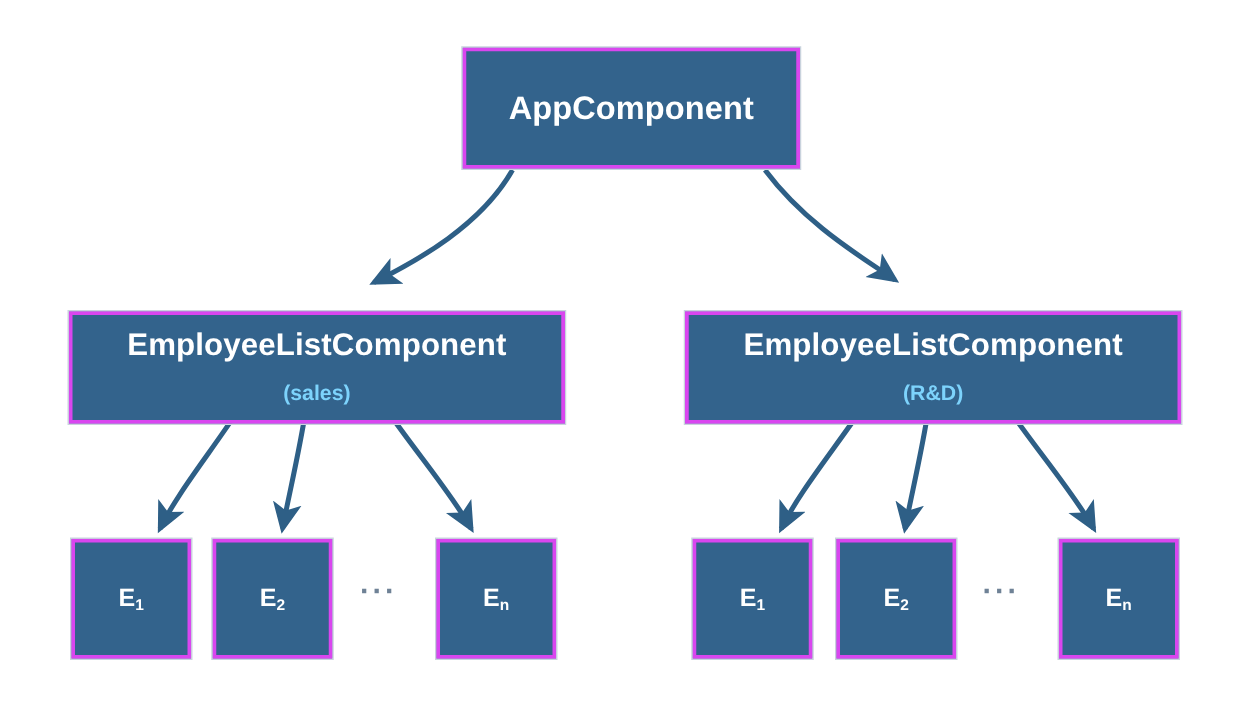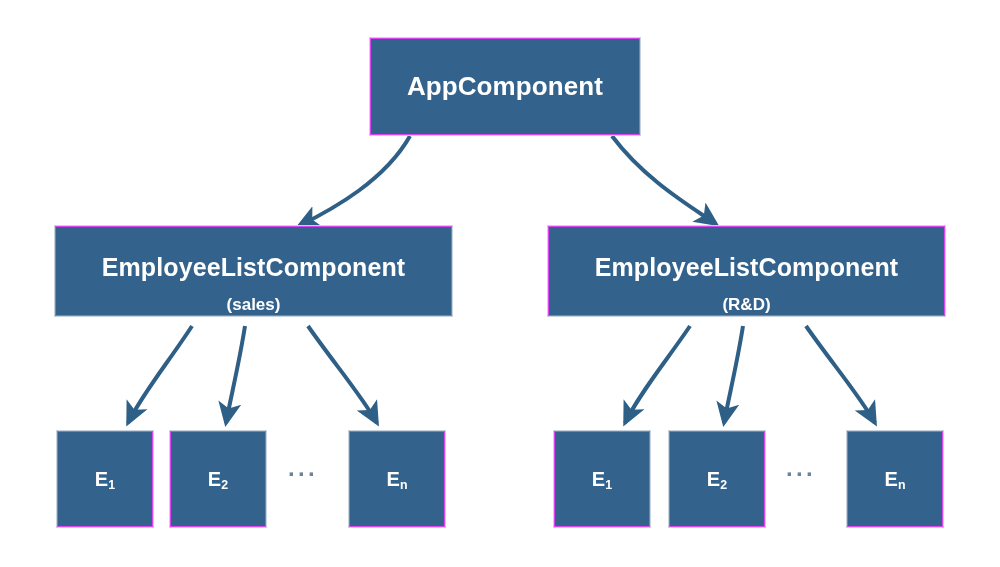--- a/index.html
+++ b/index.html
@@ -22,56 +22,55 @@
     left: 0;
     top: 0;
     width: 1000px;
     height: 567px;
     pointer-events: none;
   }
   .node {
     position: absolute;
     box-sizing: border-box;
     background: #33638c;
-    border: 1px solid #d946ef;
+    border: 3px solid #d946ef;
     outline: 1px solid #c9d3dd;
     display: flex;
     flex-direction: column;
     align-items: center;
     justify-content: center;
     text-align: center;
     color: #ffffff;
     z-index: 2;
   }
   .node-title {
     font-weight: bold;
     color: #ffffff;
     line-height: 1.1;
     letter-spacing: 0.1px;
   }
   .node-sub {
     font-weight: bold;
-    color: #ffffff;
+    color: #7dd3fc;
     line-height: 1.1;
     margin-top: 15px;
   }
   
   #node-app {
     left: 370px;
     top: 38px;
     width: 270px;
     height: 97px;
   }
   #node-app .node-title { font-size: 26px; }
   
   .node-list {
-    top: 226px;
+    top: 249px;
     width: 397px;
     height: 90px;
-    justify-content: flex-end;
   }
   #node-list-sales { left: 55px; }
   #node-list-rd { left: 548px; }
   .node-list .node-title { font-size: 25px; }
   .node-list .node-sub { font-size: 17px; }
   
   .node-leaf {
     top: 431px;
     width: 96px;
     height: 96px;

